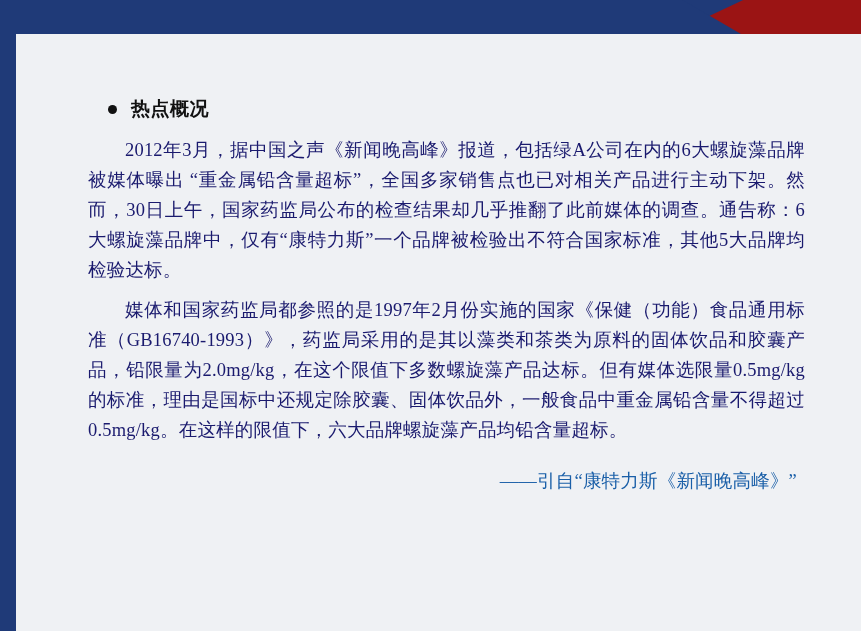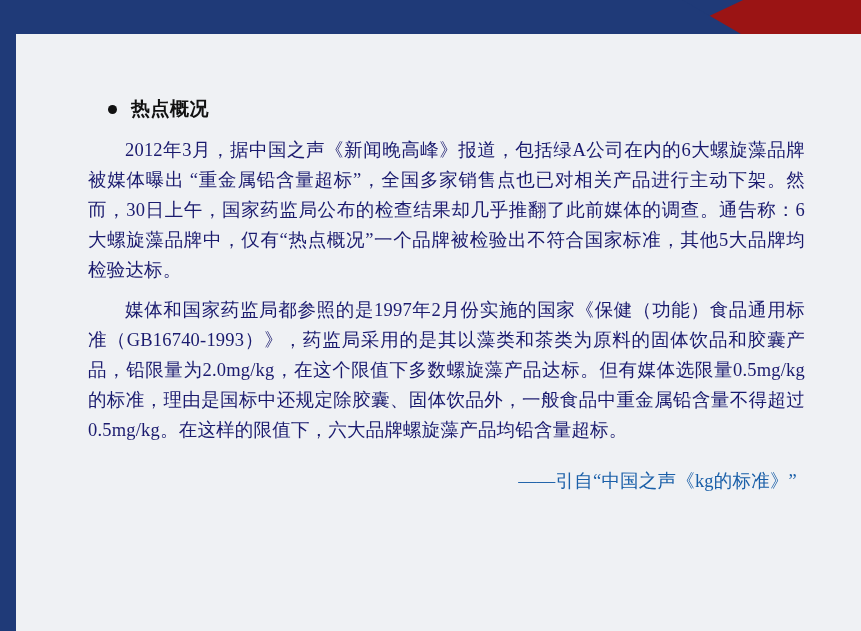--- a/index.html
+++ b/index.html
@@ -134,21 +134,21 @@
   <div class="left-accent"></div>
 
   <div class="content-panel">
     <div class="inner">
 
       <div class="heading-row">
         <span class="bullet-dot"></span>
         <span class="heading-text">热点概况</span>
       </div>
 
-      <p class="para">2012年3月，据中国之声《新闻晚高峰》报道，包括绿A公司在内的6大螺旋藻品牌被媒体曝出 “重金属铅含量超标”，全国多家销售点也已对相关产品进行主动下架。然而，30日上午，国家药监局公布的检查结果却几乎推翻了此前媒体的调查。通告称：6大螺旋藻品牌中，仅有“热点概况”一个品牌被检验出不符合国家标准，其他5大品牌均检验达标。</p>
+      <p class="para">2012年3月，据中国之声《新闻晚高峰》报道，包括绿A公司在内的6大螺旋藻品牌被媒体曝出 “重金属铅含量超标”，全国多家销售点也已对相关产品进行主动下架。然而，30日上午，国家药监局公布的检查结果却几乎推翻了此前媒体的调查。通告称：6大螺旋藻品牌中，仅有“康特力斯”一个品牌被检验出不符合国家标准，其他5大品牌均检验达标。</p>
       <p class="para">媒体和国家药监局都参照的是1997年2月份实施的国家《保健（功能）食品通用标准（GB16740-1993）》，药监局采用的是其以藻类和茶类为原料的固体饮品和胶囊产品，铅限量为2.0mg/kg，在这个限值下多数螺旋藻产品达标。但有媒体选限量0.5mg/kg的标准，理由是国标中还规定除胶囊、固体饮品外，一般食品中重金属铅含量不得超过0.5mg/kg。在这样的限值下，六大品牌螺旋藻产品均铅含量超标。</p>
 
-      <div class="attribution">——引自“中国之声《kg的标准》”</div>
+      <div class="attribution">——引自“康特力斯《新闻晚高峰》”</div>
 
     </div>
   </div>
 
 </div>
 
 </body></html>

